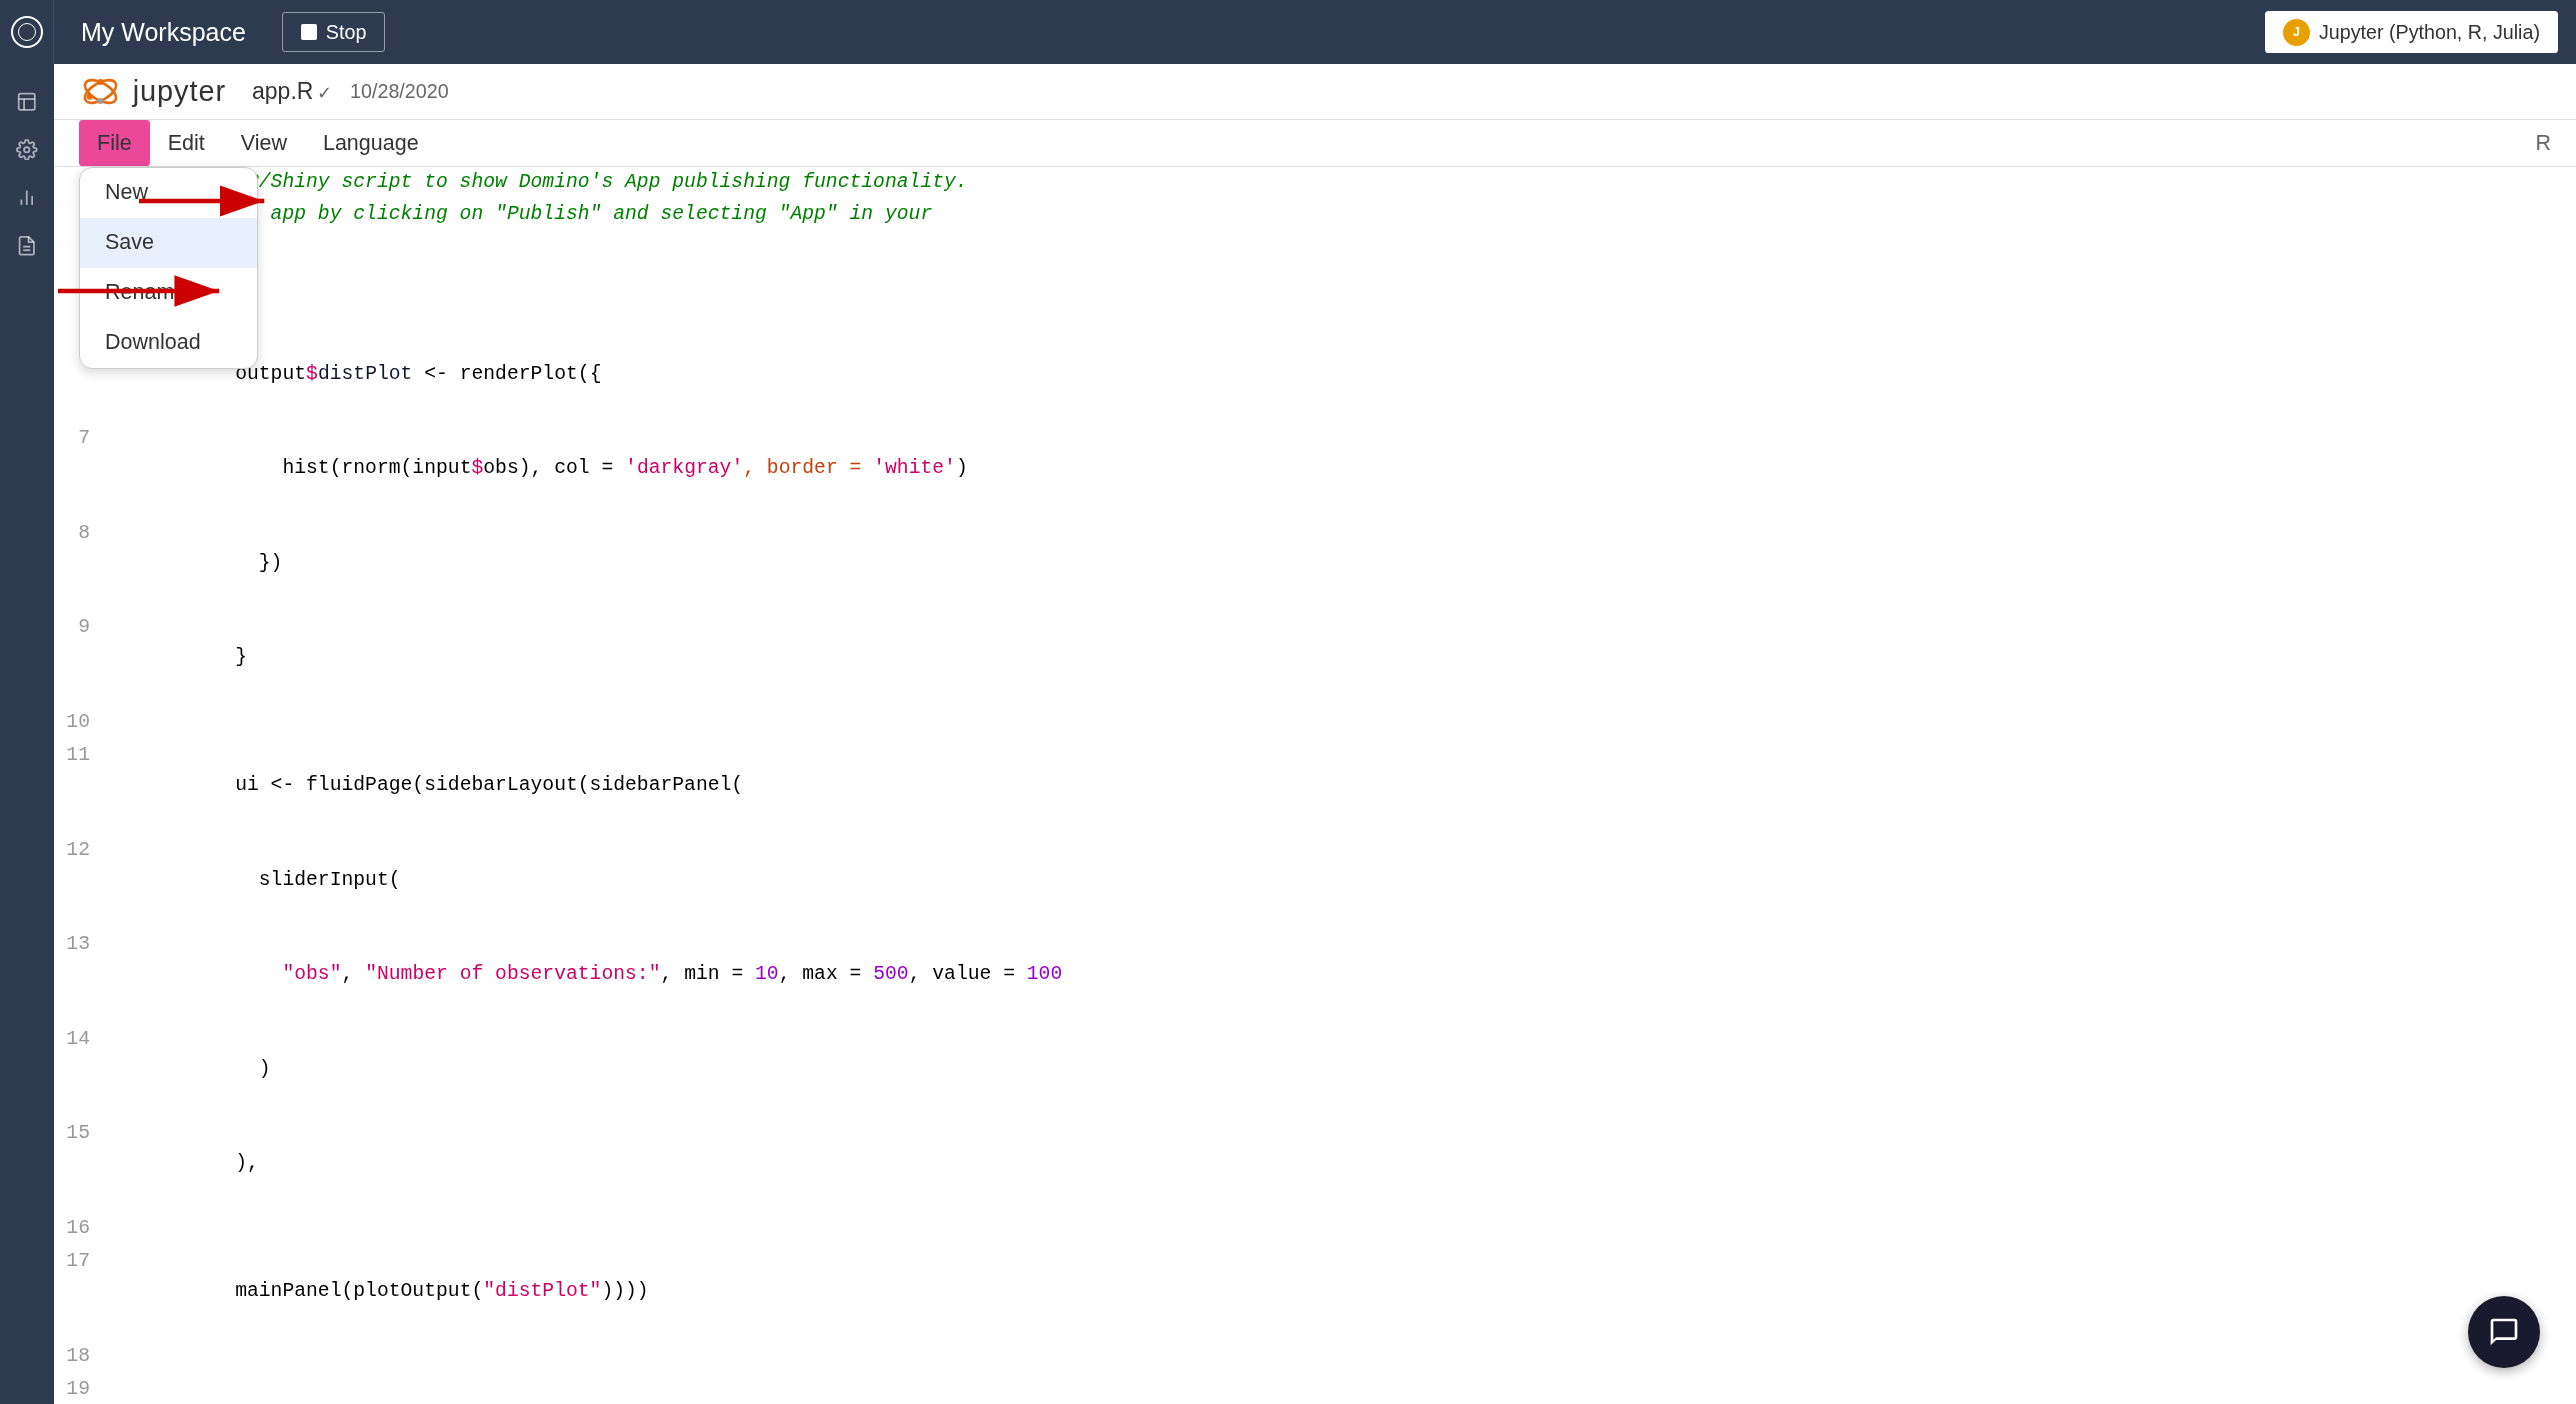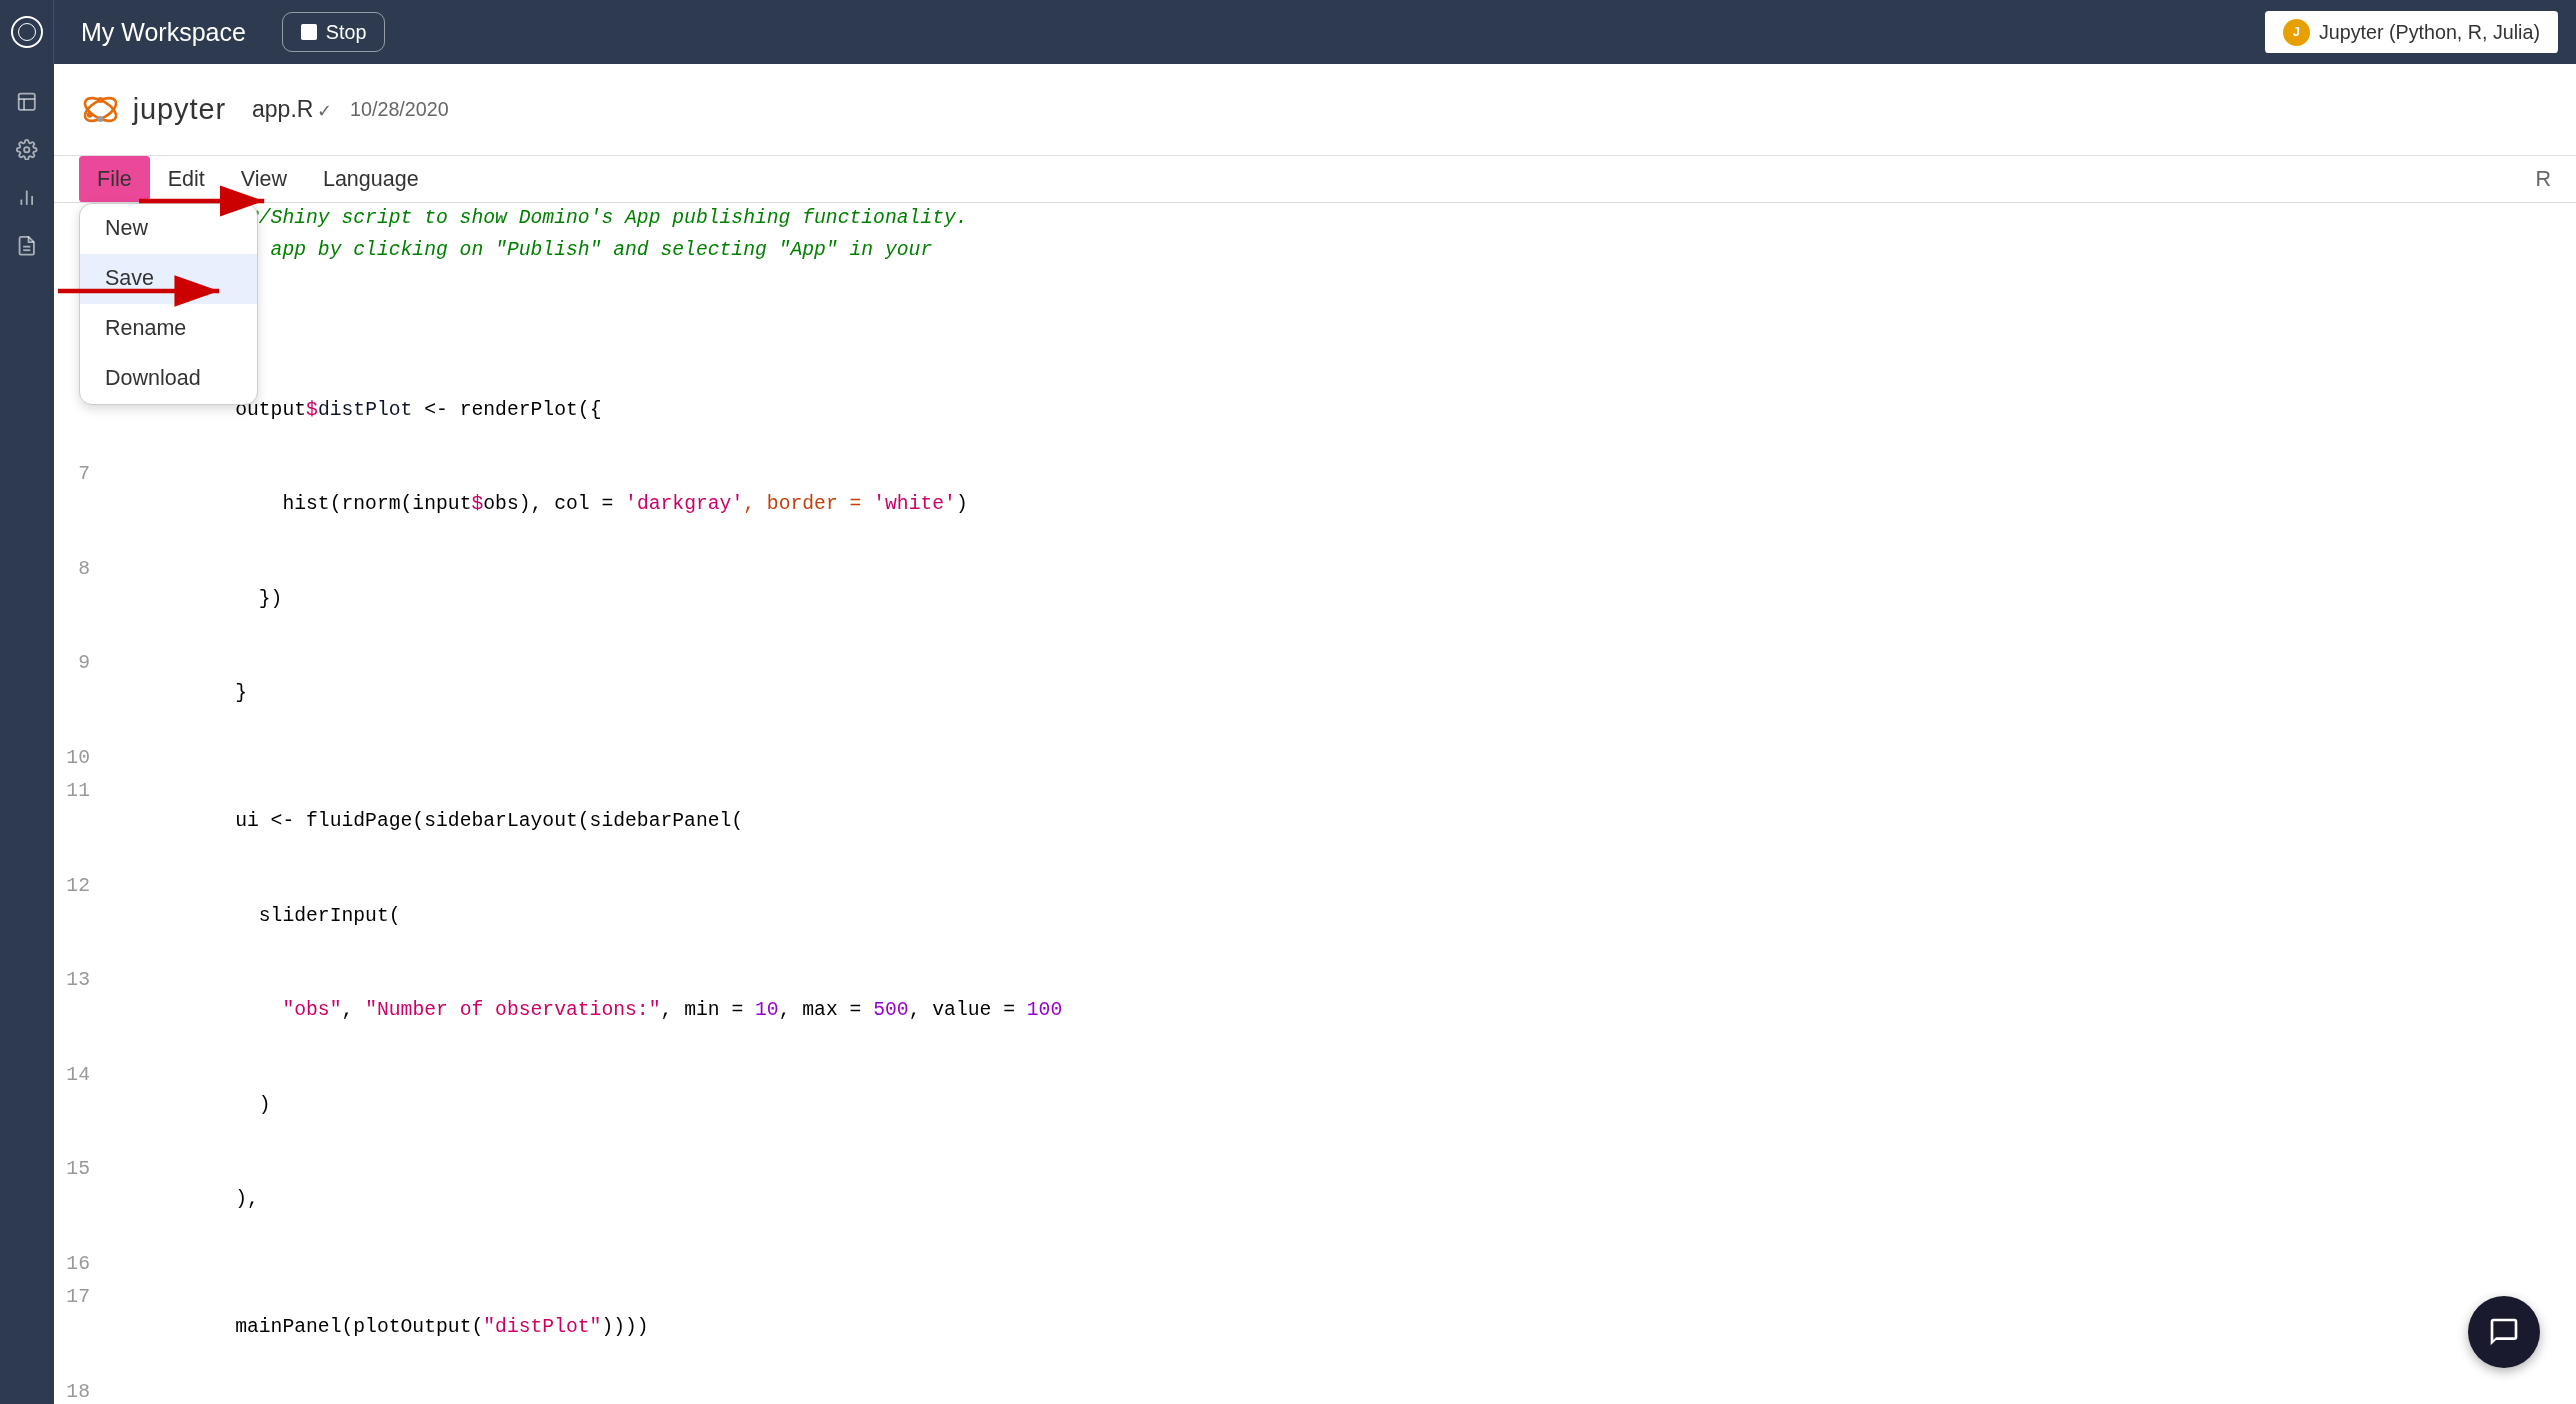--- a/index.html
+++ b/index.html
@@ -28,21 +28,21 @@
       border: 1.8px solid white;
       border-radius: 50%;
     }
     .workspace-title {
       color: white; font-size: 25px; font-weight: 400;
       padding: 0 27px;
     }
     .stop-btn {
       display: flex; align-items: center; gap: 9px;
       background: transparent; border: 1.3px solid rgba(255,255,255,0.5);
-      color: white; padding: 7.2px 18px; border-radius: 10px;
+      color: white; padding: 7.2px 18px; border-radius: 3px;
       font-size: 19.7px; cursor: pointer; margin-left: 9px;
     }
     .stop-btn .stop-icon {
       width: 16px; height: 16px; background: white; border-radius: 1.8px;
     }
     .nav-right {
       margin-left: auto;
       display: flex; align-items: center;
     }
     .kernel-badge {
@@ -76,21 +76,21 @@
       background: #e8e8e8;
     }
 
     
     .jupyter-container {
       flex: 1; display: flex; flex-direction: column;
       background: white; margin: 0;
     }
 
     .jupyter-header {
-      background: white; padding: 24px 25px;
+      background: white; padding: 6px 25px;
       border-bottom: 0.9px solid #ddd;
       display: flex; align-items: center; gap: 18px;
     }
 
     .jupyter-logo-area {
       display: flex; align-items: center; gap: 10.7px;
     }
 
     
     .jupyter-logo-svg { width: 43px; height: 43px; }

